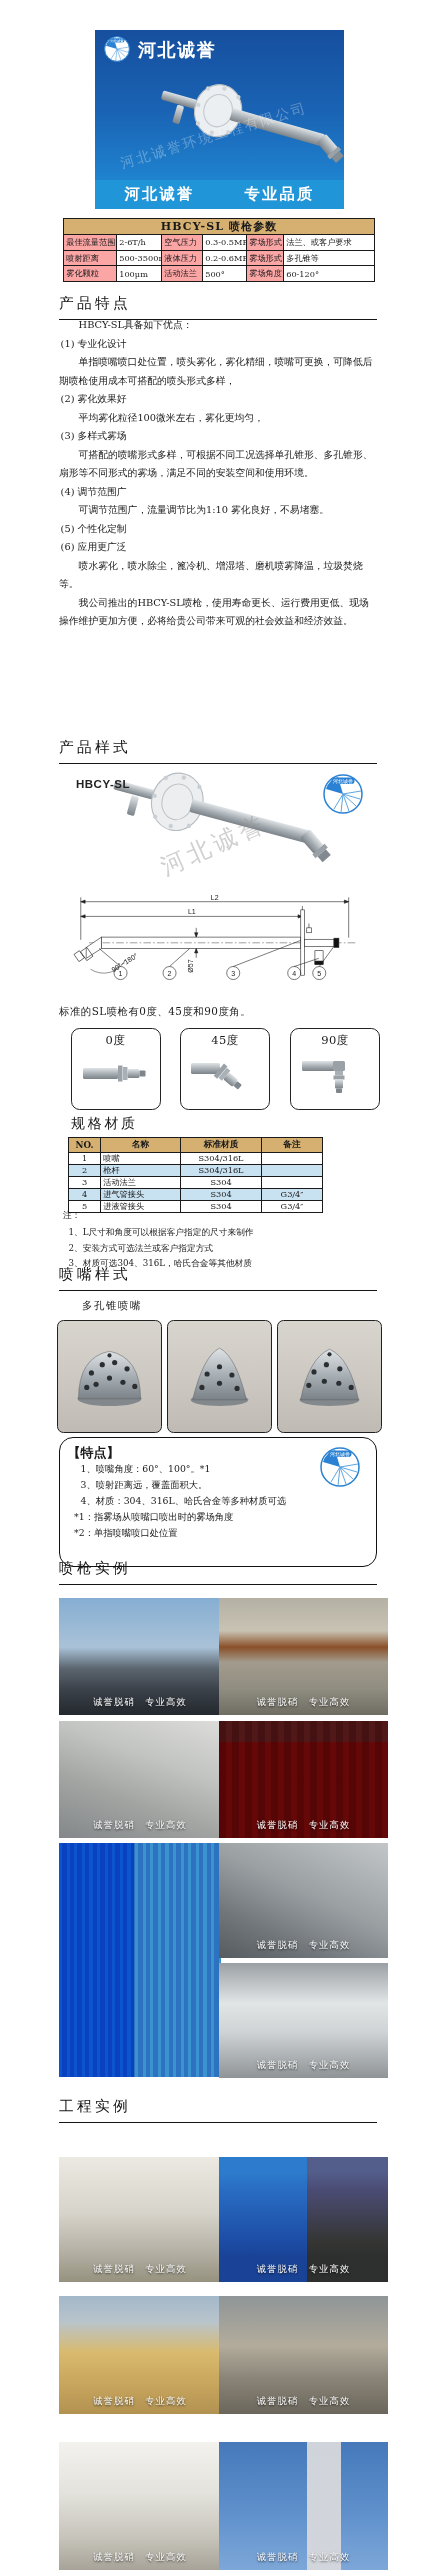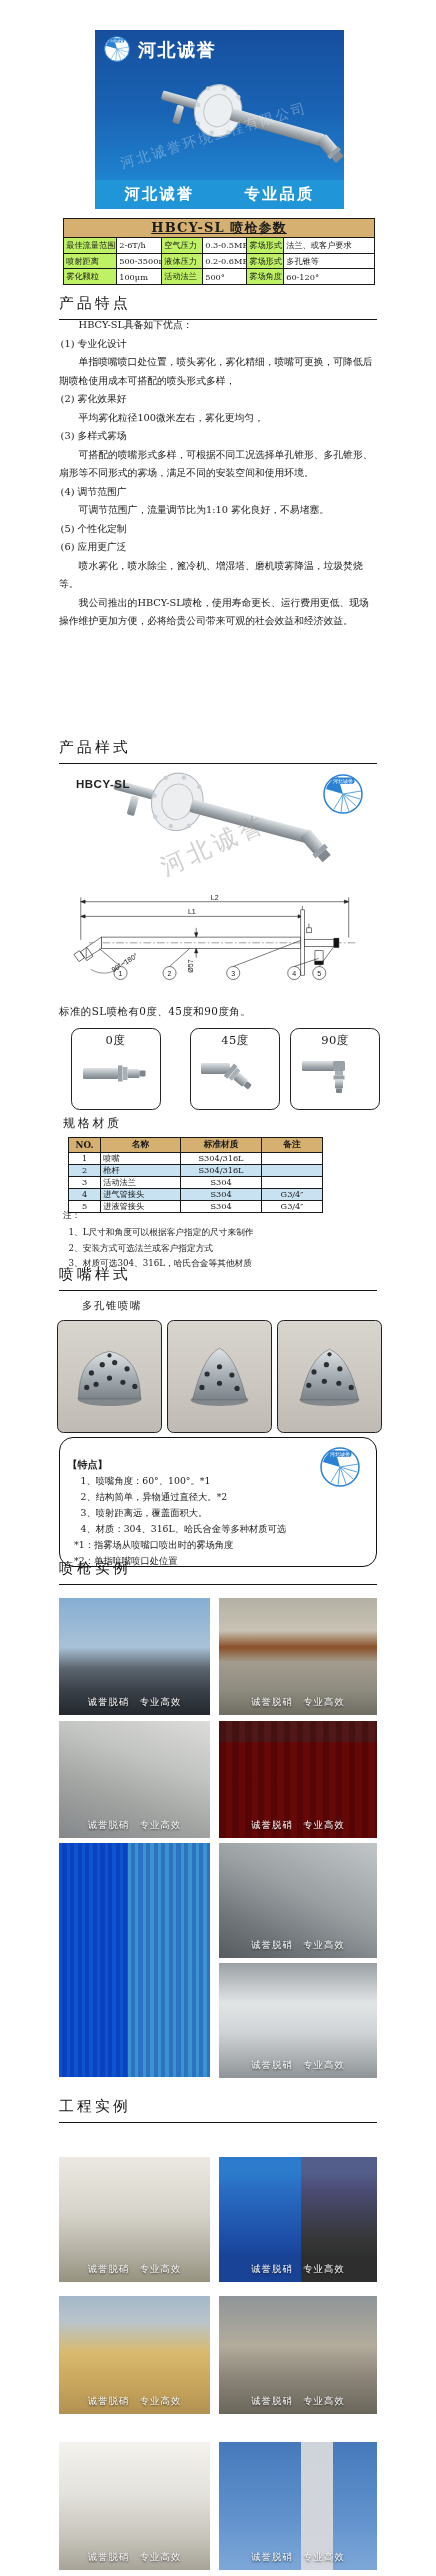--- a/index.html
+++ b/index.html
@@ -17,22 +17,22 @@
   .banner-strip{position:absolute;left:0;bottom:0;width:100%;height:29.4px;background:#2095d8;
                 display:flex;align-items:center;justify-content:center;gap:50px;}
   .banner-strip span{color:#fff;font-weight:bold;font-size:15.3px;letter-spacing:2.2px;
                      font-family:"Liberation Sans",sans-serif;}
   .banner-lance{position:absolute;top:33px;left:0;}
 
   
   .params{position:absolute;top:218px;left:63px;width:311px;border-collapse:collapse;
           table-layout:fixed;font-size:8.2px;}
   .params th,.params td{border:0.5px solid #1a1a1a;padding:0 2.2px;height:14.7px;overflow:hidden;white-space:nowrap;}
-  .params th{background:#d5b071;font-size:13px;height:14px;letter-spacing:1.1px;text-decoration:underline;}
-  .params td.lbl{background:#bef264;}
+  .params th{background:#d5b071;font-size:11px;height:14px;letter-spacing:1.1px;}
+  .params td.lbl{background:#fca5a5;}
   .params td.val{background:#fff;}
   .params{border:1.1px solid #1a1a1a;}
 
   
   .sec-head{position:absolute;left:59px;width:318px;font-size:14.7px;line-height:16.4px;
             letter-spacing:3.3px;color:#141414;padding-bottom:7.6px;border-bottom:1.6px solid #151515;}
 
   
   .features{position:absolute;top:316px;left:59px;width:318px;font-size:9.8px;line-height:18.5px;}
   .features p{margin:0;}
@@ -52,21 +52,21 @@
   .drawing text{font-family:"Liberation Sans",sans-serif;font-size:13px;fill:#1a1a1a;}
 
   .angle-note{position:absolute;top:1005px;left:59px;font-size:10.4px;letter-spacing:0.5px;}
 
   .angle-row{position:absolute;top:1028px;left:59px;width:318px;height:80px;}
   .angle-box{position:absolute;top:0;width:88px;height:80px;border:1.1px solid #222;
              border-radius:8.7px;background:#fff;text-align:center;}
   .angle-box .alabel{font-size:11.5px;margin-top:4.4px;letter-spacing:0.5px;}
 
   
-  .mat-title{position:absolute;top:1115px;left:63px;font-size:12px;letter-spacing:2.7px;}
+  .mat-title{position:absolute;top:1115px;left:71px;font-size:14px;letter-spacing:2.7px;}
   .mats{position:absolute;top:1137px;left:68px;width:252px;border-collapse:collapse;
         table-layout:fixed;font-size:8.2px;border:1.1px solid #1a1a1a;}
   .mats th,.mats td{border:0.5px solid #1a1a1a;height:11px;padding:0 2.2px;text-align:center;white-space:nowrap;}
   .mats th{background:#d5b071;font-size:8.7px;height:13.6px;margin-left:20px;}
   .mats tr.alt td{background:#c9e2f2;}
   .mats td.nm{text-align:left;}
   .notes{position:absolute;top:1208px;left:63px;width:305px;font-size:8.7px;line-height:15.3px;}
   .notes p{margin:0;}
   .notes .nl{margin-bottom:2.2px;}
   .notes .ni{padding-left:5.5px;}
@@ -74,28 +74,28 @@
   
   .noz-sub{position:absolute;top:1299px;left:82px;font-size:10.4px;letter-spacing:1.6px;}
   .noz-row{position:absolute;top:1320px;left:57px;width:323px;height:111px;}
   .noz-box{position:absolute;top:0;width:103px;height:111px;border:1.1px solid #222;border-radius:6.5px;
            background:linear-gradient(180deg,#d8d4ce 0%,#cbc6c0 60%,#bfbab4 100%);overflow:hidden;}
   .noz-box svg{display:block;margin:9.8px auto 0;}
 
   .feat-box{position:absolute;top:1437px;left:59px;width:318px;height:130px;border:1.6px solid #111;
             border-radius:14px;box-sizing:border-box;padding:5.5px 7.6px 0 7.6px;}
   .feat-box p{margin:0;font-size:9.3px;line-height:16px;}
-  .feat-box .ft{font-size:10px;font-weight:bold;line-height:17.4px;margin-top:12px;}
+  .feat-box .ft{font-size:13px;font-weight:bold;line-height:17.4px;}
   .feat-box .fi{margin-left:13px;}
   .feat-box .fs{margin-left:6.5px;}
   .feat-badge{position:absolute;top:8.7px;right:16.4px;width:40px;height:40px;}
 
   
   .grid{position:absolute;left:59px;width:318px;}
-  .ph{position:absolute;overflow:hidden;}
+  .ph{position:absolute;overflow:hidden;padding-left:11px;}
   .cap{position:absolute;bottom:6.5px;left:0;width:100%;text-align:center;color:#fff;
        font-family:"Liberation Sans",sans-serif;font-size:9.3px;letter-spacing:1.1px;
        text-shadow:0 0.5px 2.2px rgba(0,0,0,.75);white-space:nowrap;}
 
   
   .gp1{background:linear-gradient(180deg,#86aed2 0%,#a9c2d8 40%,#70délay 0,#5c6670 58%,#3c424a 76%,#23282e 100%);}
   .gp1{background:linear-gradient(180deg,#86aed2 0%,#a9c2d8 42%,#5c6670 60%,#3c424a 78%,#23282e 100%);}
   .gp2{background:linear-gradient(180deg,#b4b0a4 0%,#c8c3b3 28%,#8a5029 42%,#a39c8d 55%,#8f8c80 78%,#6f6d62 100%);}
   .gp3{background:linear-gradient(200deg,#dcdcda 0%,#c2c4c2 35%,#a2a4a2 65%,#84878a 100%);}
   .gp4{background:repeating-linear-gradient(90deg,#8c2323 0 6.5px,#a53030 6.5px 13px),
@@ -330,21 +330,21 @@
     <div class="angle-box" style="left:11.5px">
       <div class="alabel">0度</div>
       <svg width="82" height="50" viewBox="0 0 160 100">
         <rect x="14" y="40" width="70" height="22" rx="3" fill="url(#silverGrad)"></rect>
         <rect x="84" y="35" width="9" height="32" fill="#9aa1a7"></rect>
         <rect x="94" y="38" width="9" height="26" fill="#aab1b6"></rect>
         <rect x="103" y="42" width="24" height="18" rx="3" fill="url(#silverGrad)"></rect>
         <rect x="127" y="45" width="12" height="12" rx="2" fill="#7e858b"></rect>
       </svg>
     </div>
-    <div class="angle-box" style="left:131px">
+    <div class="angle-box" style="left:121px">
       <div class="alabel">45度</div>
       <svg width="82" height="50" viewBox="0 0 160 100">
         <rect x="12" y="30" width="58" height="22" rx="3" fill="url(#silverGrad)"></rect>
         <g transform="rotate(40 74 42)">
           <rect x="70" y="31" width="9" height="32" fill="#9aa1a7"></rect>
           <rect x="80" y="34" width="9" height="26" fill="#aab1b6"></rect>
           <rect x="89" y="38" width="24" height="18" rx="3" fill="url(#silverGrad)"></rect>
           <rect x="113" y="41" width="12" height="12" rx="2" fill="#7e858b"></rect>
         </g>
       </svg>
@@ -466,21 +466,20 @@
           <circle cx="132" cy="100" r="5"></circle>
             <circle cx="90" cy="36" r="4"></circle>
         </g>
       </svg>
     </div>
   </div>
 
   <div class="feat-box">
     <p class="ft">【特点】</p>
     <p class="fi">1、喷嘴角度：60°、100°。*1</p>
-    <p class="fi">2、结构简单，异物通过直径大。*2</p>
     <p class="fi">3、喷射距离远，覆盖面积大。</p>
     <p class="fi">4、材质：304、316L、哈氏合金等多种材质可选</p>
     <p class="fs">*1：指雾场从喷嘴口喷出时的雾场角度</p>
     <p class="fs">*2：单指喷嘴喷口处位置</p>
     <svg class="feat-badge" viewBox="0 0 80 80">
       <use href="#cy-logo"></use>
     </svg>
   </div>
 
   <div class="sec-head" style="top:1560px">喷枪实例</div>

